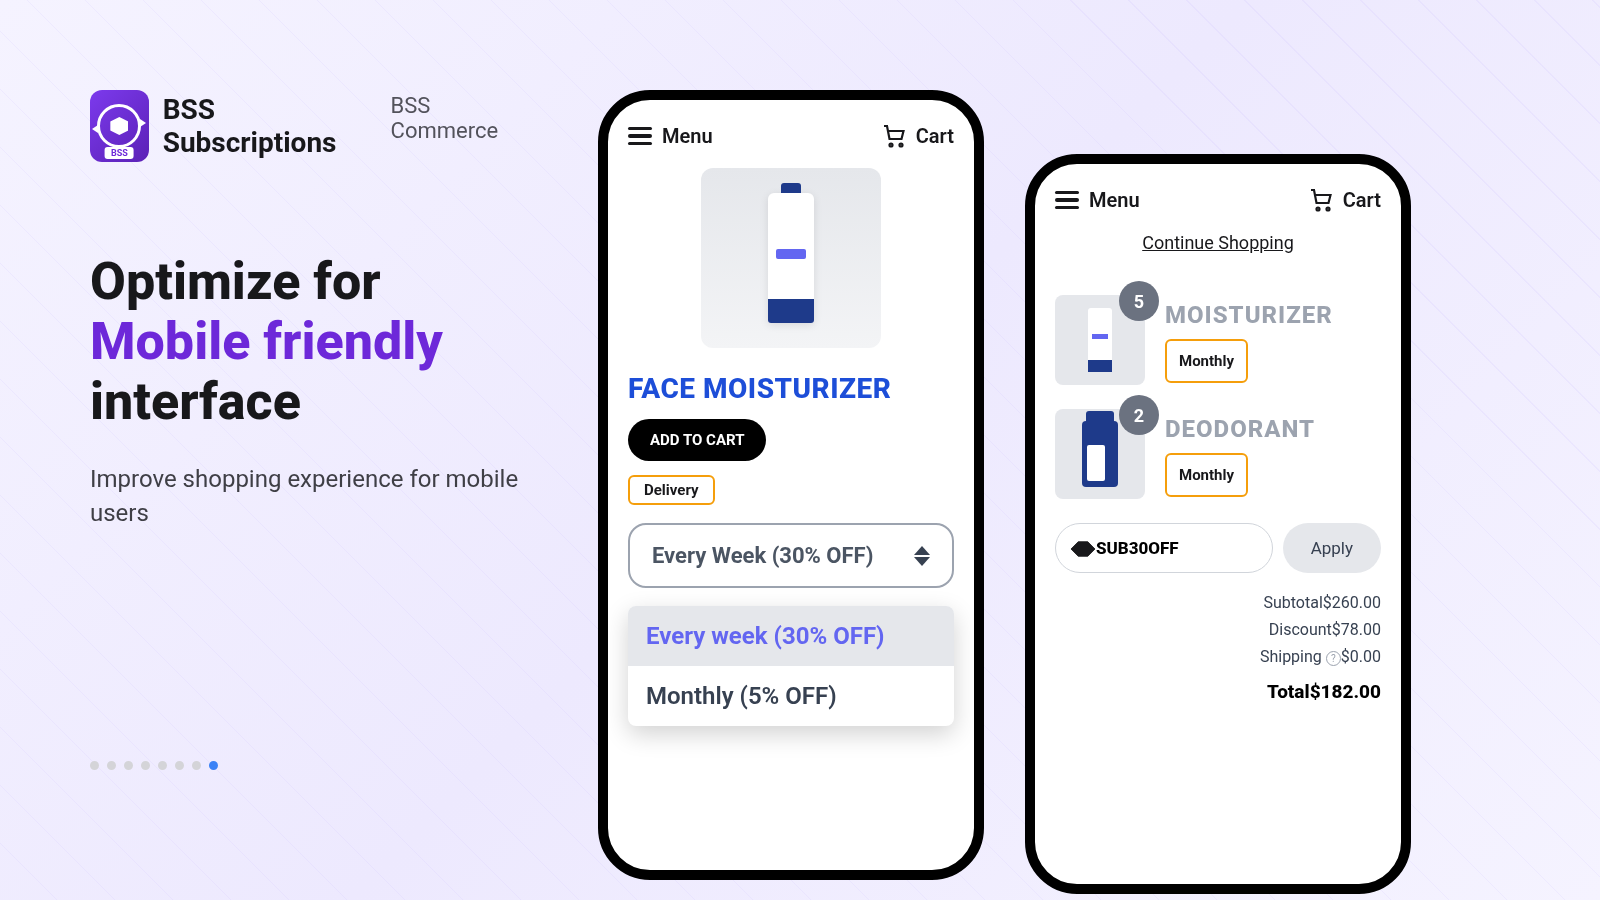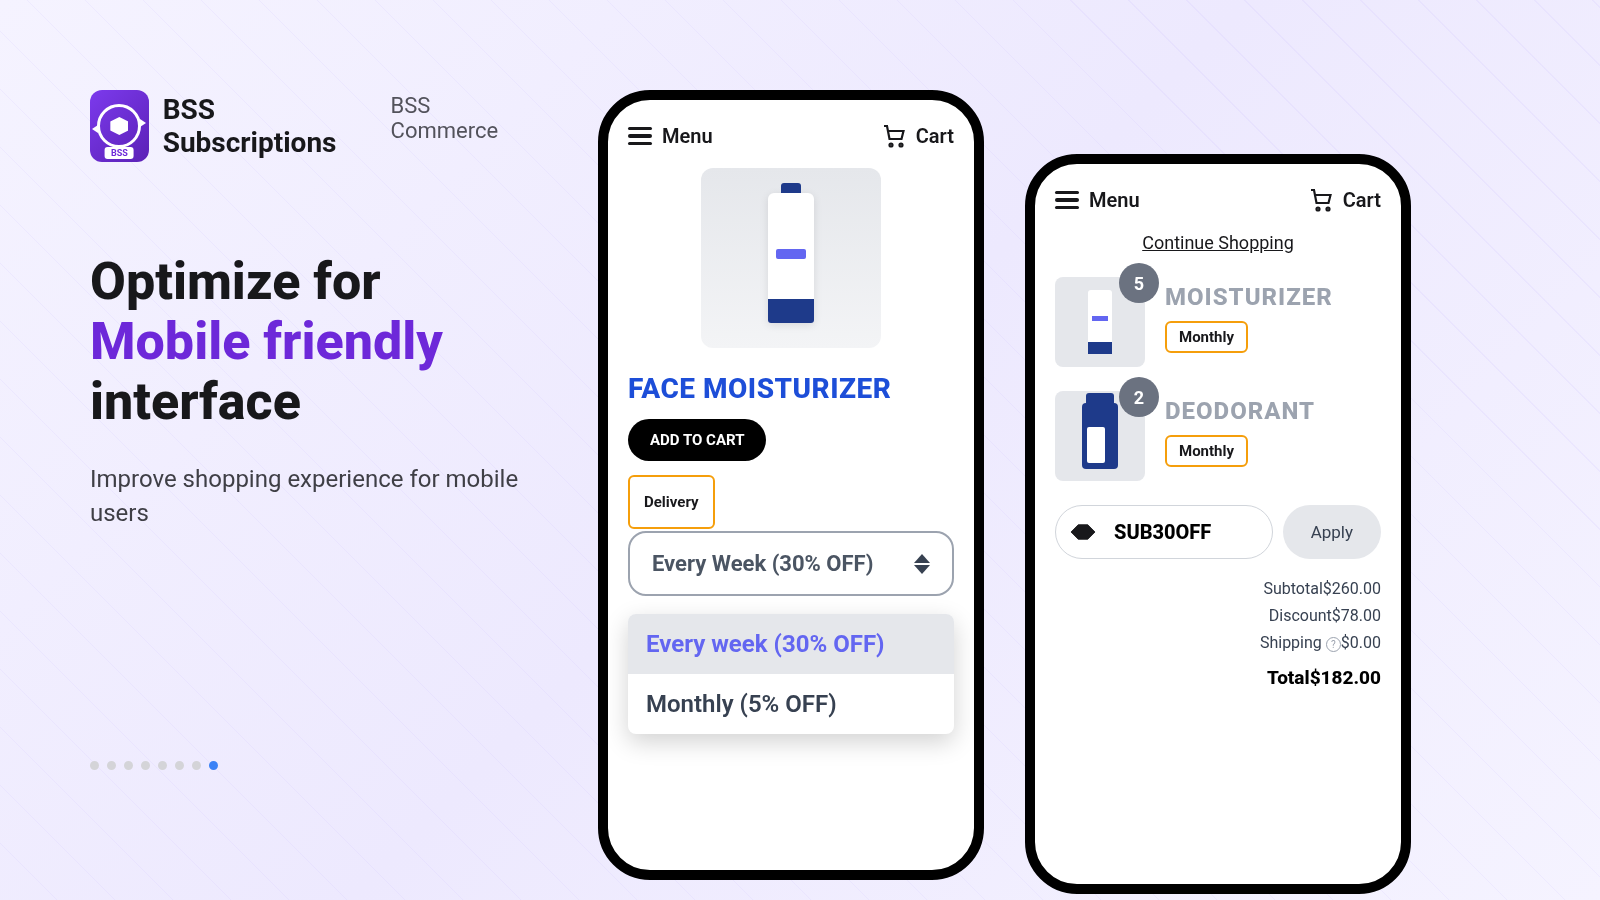--- a/index.html
+++ b/index.html
@@ -32,48 +32,48 @@
 .hamburger{display:flex;flex-direction:column;gap:4px;}
 .hamburger span{width:24px;height:3.5px;background:#18181b;border-radius:2px;}
 .cart-icon{width:24px;height:24px;}
 .product-img{width:180px;height:180px;background:linear-gradient(#e5e7eb,#f3f4f6);border-radius:12px;margin:10px auto 24px;display:flex;align-items:center;justify-content:center;}
 .tube{width:46px;height:130px;background:#fff;border-radius:6px 6px 3px 3px;position:relative;box-shadow:0 2px 8px rgba(0,0,0,0.1);}
 .tube::before{content:"";position:absolute;top:-10px;left:50%;transform:translateX(-50%);width:20px;height:10px;background:#1e3a8a;border-radius:3px 3px 0 0;}
 .tube::after{content:"";position:absolute;bottom:0;left:0;right:0;height:24px;background:#1e3a8a;border-radius:0 0 3px 3px;}
 .tube-band{position:absolute;top:56px;left:8px;right:8px;height:10px;background:#6366f1;border-radius:2px;}
 .product-title{font-size:28px;font-weight:800;color:#1d4ed8;letter-spacing:0.5px;margin-bottom:14px;}
 .add-cart{background:#000;color:#fff;font-weight:700;font-size:15px;padding:12px 22px;border-radius:24px;border:none;margin-bottom:14px;display:inline-block;}
-.delivery-badge{display:inline-block;border:2px solid #f59e0b;color:#18181b;font-weight:700;font-size:15px;padding:16px 14px;border-radius:6px;margin-bottom:2px;}
+.delivery-badge{display:inline-block;border:2px solid #f59e0b;color:#18181b;font-weight:700;font-size:15px;padding:4px 14px;border-radius:6px;margin-bottom:18px;}
 .freq-select{border:2px solid #9ca3af;border-radius:18px;padding:18px 22px;display:flex;justify-content:space-between;align-items:center;margin-bottom:18px;}
 .freq-text{font-size:22px;font-weight:700;color:#4b5563;}
 .freq-arrows{display:flex;flex-direction:column;gap:2px;}
 .tri-up{width:0;height:0;border-left:8px solid transparent;border-right:8px solid transparent;border-bottom:9px solid #374151;}
 .tri-down{width:0;height:0;border-left:8px solid transparent;border-right:8px solid transparent;border-top:9px solid #374151;}
 .dropdown{border-radius:8px;box-shadow:0 8px 24px rgba(0,0,0,0.18);background:#fff;}
 .dropdown-item{padding:16px 18px;font-size:24px;font-weight:600;color:#374151;}
 .dropdown-item.selected{background:#e5e7eb;color:#6366f1;font-weight:700;border-radius:8px 8px 0 0;}
 
 
 .phone2{position:absolute;left:1025px;top:154px;width:386px;height:740px;background:#fff;border:10px solid #000;border-radius:52px;overflow:hidden;z-index:2;}
 .cart-title{font-size:28px;font-weight:800;text-align:center;margin-top:6px;}
-.continue{font-size:18px;text-decoration:underline;text-align:center;display:block;margin:4px auto 24px;color:#18181b;}
+.continue{font-size:18px;text-decoration:underline;text-align:center;display:block;margin:4px auto 42px;color:#18181b;}
 .cart-item{display:flex;align-items:flex-start;gap:20px;margin-bottom:24px;}
 .cart-thumb{width:90px;height:90px;background:#e5e7eb;border-radius:8px;position:relative;display:flex;align-items:center;justify-content:center;flex-shrink:0;}
 .qty-badge{position:absolute;top:-14px;right:-14px;width:40px;height:40px;background:#6b7280;color:#fff;border-radius:50%;display:flex;align-items:center;justify-content:center;font-weight:700;font-size:18px;}
 .cart-item-info{display:flex;flex-direction:column;gap:10px;padding-top:6px;}
 .cart-item-name{font-size:24px;font-weight:800;color:#9ca3af;letter-spacing:1px;}
-.monthly-badge{display:inline-block;border:2px solid #f59e0b;color:#18181b;font-weight:700;font-size:15px;padding:5px 12px;border-radius:6px;width:fit-content;}
+.monthly-badge{display:inline-block;border:2px solid #f59e0b;color:#18181b;font-weight:700;font-size:15px;padding:11px 12px;border-radius:6px;width:fit-content;}
 .tube-sm{width:24px;height:64px;background:#fff;border-radius:3px;position:relative;}
 .tube-sm::after{content:"";position:absolute;bottom:0;left:0;right:0;height:12px;background:#1e3a8a;}
 .tube-sm-band{position:absolute;top:26px;left:4px;right:4px;height:5px;background:#6366f1;}
 .deo{width:36px;height:66px;background:#1e3a8a;border-radius:4px;position:relative;}
 .deo::before{content:"";position:absolute;top:-10px;left:4px;right:4px;height:10px;background:#1e3a8a;border-radius:3px 3px 0 0;}
 .deo::after{content:"";position:absolute;bottom:6px;left:5px;width:18px;height:36px;background:#fff;border-radius:2px;}
 .coupon-row{display:flex;gap:10px;margin:20px 0;}
-.coupon-input{flex:1;border:1.5px solid #d1d5db;border-radius:28px;padding:14px 18px;display:flex;align-items:center;gap:22px;font-weight:800;font-size:20px;}
+.coupon-input{flex:1;border:1.5px solid #d1d5db;border-radius:28px;padding:14px 18px;display:flex;align-items:flex-end;gap:4px;font-weight:800;font-size:17px;}
 .tag-icon{width:18px;height:18px;background:#18181b;clip-path:polygon(0% 40%,40% 0%,100% 0%,100% 60%,60% 100%,0% 100%);transform:rotate(45deg);}
 .apply-btn{background:#e5e7eb;border:none;border-radius:28px;padding:14px 28px;font-size:17px;color:#374151;}
 .totals{display:flex;flex-direction:column;gap:8px;}
 .total-row{display:flex;justify-content:flex-end;font-size:16px;color:#374151;}
 .total-row.bold{font-weight:800;color:#000;font-size:19px;margin-top:6px;}
 .info-icon{display:inline-flex;width:15px;height:15px;border:1.5px solid #9ca3af;border-radius:50%;align-items:center;justify-content:center;font-size:10px;color:#9ca3af;margin-left:4px;}
 </style>
 </head>
 <body>
 

